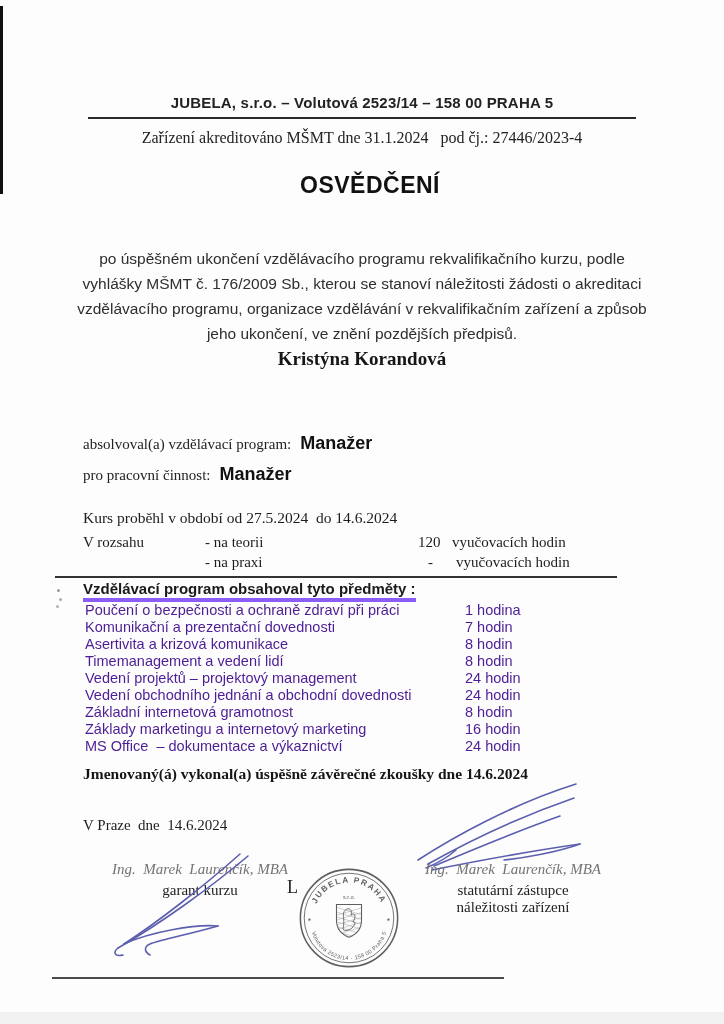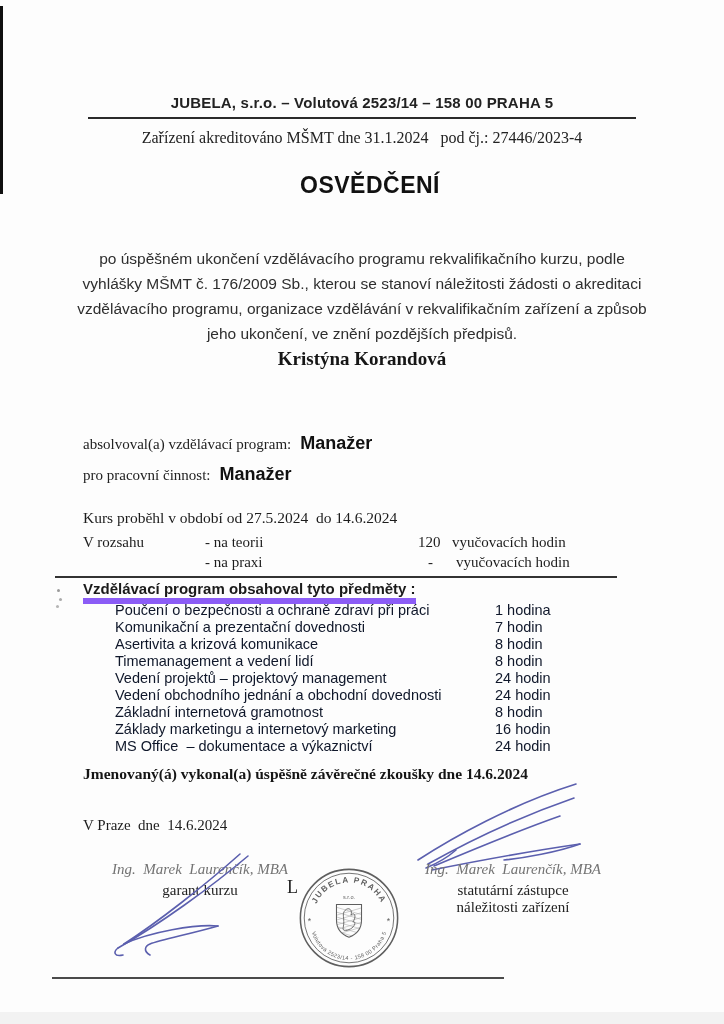--- a/index.html
+++ b/index.html
@@ -30,22 +30,22 @@
   .scope-label{top:534px;left:83px;font-size:15px;}
   .scope-item1{top:534px;left:205px;font-size:15px;}
   .scope-item2{top:554px;left:205px;font-size:15px;}
   .scope-h1{top:534px;left:418px;font-size:15px;}
   .scope-u1{top:534px;left:452px;font-size:15px;}
   .scope-h2{top:554px;left:428px;font-size:15px;}
   .scope-u2{top:554px;left:456px;font-size:15px;}
 
   .rule-mid{top:576px;left:55px;width:562px;height:2px;background:#333;}
   .subjects-heading{top:580px;left:83px;font-weight:bold;font-size:15px;color:#1a1a1a;
-    border-bottom:6px solid #8b5cf6;padding-bottom:1px;}
-  .subjects{top:602px;left:85px;width:500px;font-size:14.5px;color:#0f172a;margin-left:30px;}
+    border-bottom:4px solid #8b5cf6;padding-bottom:1px;}
+  .subjects{top:602px;left:85px;width:500px;font-size:14.5px;color:#4c1d95;}
   .subj-row{position:relative;height:17px;line-height:17px;}
   .subj-name{white-space:pre;}
   .subj-hours{position:absolute;left:380px;top:0;}
 
   .exam-line{top:765px;left:83px;font-weight:bold;font-size:15.5px;color:#151515;}
   .place-line{top:817px;left:83px;font-size:15px;}
 
   .sig-block{width:210px;text-align:center;}
   .sig-name{font-style:italic;font-size:15px;color:#737373;}
   .sig-role{font-size:15px;color:#222;margin-top:4px;}

